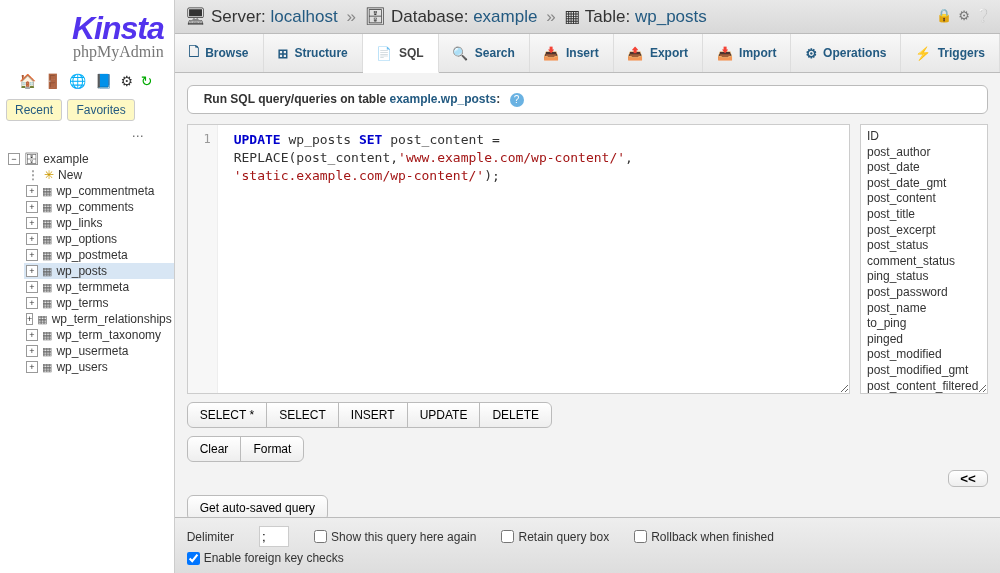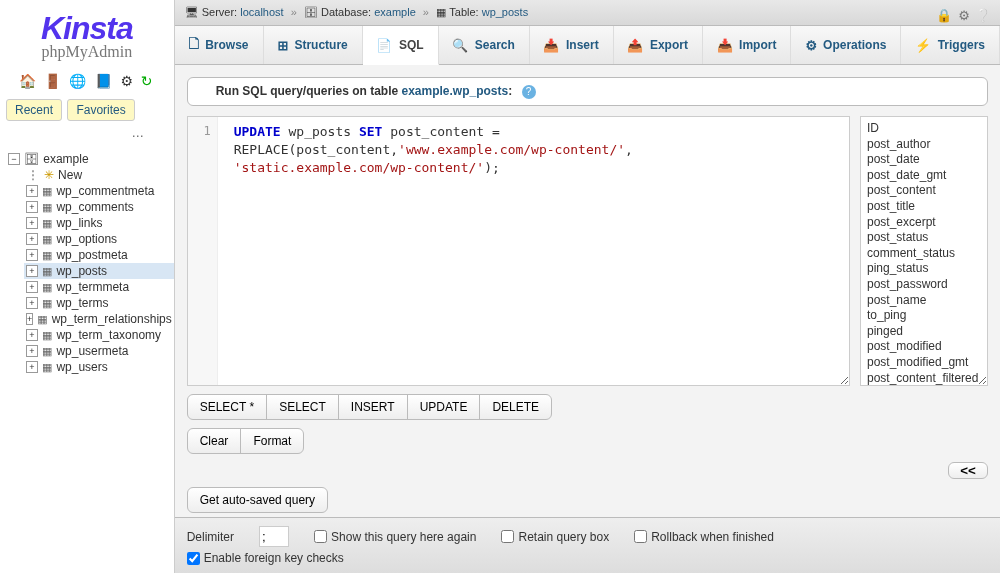--- a/index.html
+++ b/index.html
@@ -1,45 +1,45 @@
 <!DOCTYPE html>
 <html><head>
 <meta charset="utf-8">
 <style>
 * { margin: 0; padding: 0; box-sizing: border-box; }
 body { font-family: -apple-system, "Segoe UI", Arial, sans-serif; font-size: 12px; background: #f5f5f5; width: 1000px; height: 573px; overflow: hidden; color: #333; }
 .app { display: flex; height: 100%; }
 .sidebar { width: 210px; background: #fff; border-right: 1px solid #ccc; overflow-y: auto; }
-.logo-area { padding: 10px; text-align: center; }
+.logo-area { padding: 10px; text-align: right; }
 .logo-area .kinsta { font-family: Arial; font-size: 32px; font-weight: 900; font-style: italic; color: #5333ed; letter-spacing: -1px; }
 .logo-area .pma { font-family: "Comic Sans MS", cursive; font-size: 16px; color: #777; margin-top: -4px; }
 .icon-row { text-align: center; padding: 2px 0 6px; font-size: 14px; letter-spacing: 2px; }
 .icon-row span { cursor: pointer; }
 .quick-links { padding: 4px 6px; }
 .quick-links a { color: #235a81; text-decoration: none; background: #fef9c3; border: 1px solid #ccc; border-radius: 3px; padding: 3px 8px; display: inline-block; margin-right: 2px; }
 .recent-break { text-align: right; padding: 4px 30px 4px 0; color: #666; }
 .tree { padding: 4px 0; }
 .tree-node { display: flex; align-items: center; padding: 1px 4px 1px 8px; gap: 4px; cursor: pointer; }
 .tree-node.active { background: #d8e6f4; }
 .tree-node .toggle { width: 12px; height: 12px; border: 1px solid #999; font-size: 9px; line-height: 10px; text-align: center; background: #fff; }
 .tree-node .dots { width: 14px; text-align: center; color: #999; font-weight: bold; }
 .tree-node .tb-icon { font-size: 11px; color: #666; }
 .tree-children { padding-left: 24px; }
 .tree-children .tree-node { padding-left: 2px; }
 .main { flex: 1; display: flex; flex-direction: column; background: #f3f3f3; position: relative; }
 .brand-corner { position: absolute; top: 8px; right: 8px; font-size: 13px; display: flex; gap: 6px; color: #777; }
-.breadcrumb { background: #dedede; background: linear-gradient(#e8e8e8,#d8d8d8); padding: 6px 10px; font-size: 11px; color: #333; border-bottom: 1px solid #bbb; }
+.breadcrumb { background: #dedede; background: linear-gradient(#e8e8e8,#d8d8d8); padding: 6px 10px; font-size: 17px; color: #333; border-bottom: 1px solid #bbb; }
 .breadcrumb .sep { color: #888; padding: 0 4px; }
 .breadcrumb a { color: #235a81; text-decoration: none; }
 .tabbar { background: linear-gradient(#f8f8f8,#e8e8e8); display: flex; border-bottom: 1px solid #bbb; }
 .tabbar .tab { padding: 8px 14px; display: flex; align-items: center; gap: 6px; color: #235a81; cursor: pointer; border-right: 1px solid #ddd; font-weight: 600; }
 .tabbar .tab.active { background: #fff; border-bottom: 1px solid #fff; margin-bottom: -1px; color: #444; }
 .tabbar .tab .tab-icon { font-size: 13px; }
 .content { flex: 1; padding: 12px; overflow: auto; display: flex; flex-direction: column; }
-.query-heading-wrap { display: inline-block; background: #fff; border: 1px solid #bbb; border-radius: 6px; padding: 6px 28px; margin-bottom: 10px; }
+.query-heading-wrap { display: inline-block; background: #fff; border: 1px solid #bbb; border-radius: 6px; padding: 6px 16px; margin-bottom: 10px; }
 .query-heading b a { color: #235a81; text-decoration: none; }
 .query-heading .help { display: inline-block; width: 14px; height: 14px; border-radius: 50%; background: #6ab2e2; color: #fff; text-align: center; font-size: 10px; line-height: 14px; margin-left: 6px; }
 .editor-row { display: flex; gap: 10px; align-items: stretch; }
 .code-editor { flex: 1; background: #fff; border: 1px solid #ccc; height: 270px; padding: 6px 10px; font-family: Menlo, Consolas, monospace; font-size: 13px; line-height: 1.4; overflow: auto; position: relative; resize: both; }
 .code-editor .gutter { position: absolute; left: 0; top: 0; bottom: 0; width: 30px; background: #f7f7f7; border-right: 1px solid #eee; padding-top: 6px; text-align: right; color: #999; font-size: 12px; }
 .code-editor pre { margin-left: 36px; white-space: pre-wrap; }
 .kw { color: #0000cc; font-weight: bold; }
 .str { color: #a31515; }
 .col-list { width: 128px; background: #fff; border: 1px solid #ccc; padding: 4px 6px; height: 270px; overflow-y: auto; font-size: 12px; line-height: 1.3; resize: both; }
 .col-list div { cursor: pointer; }

